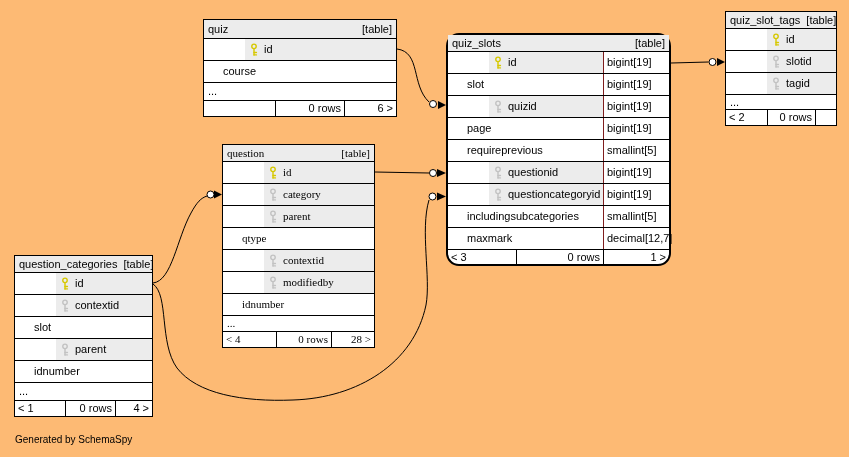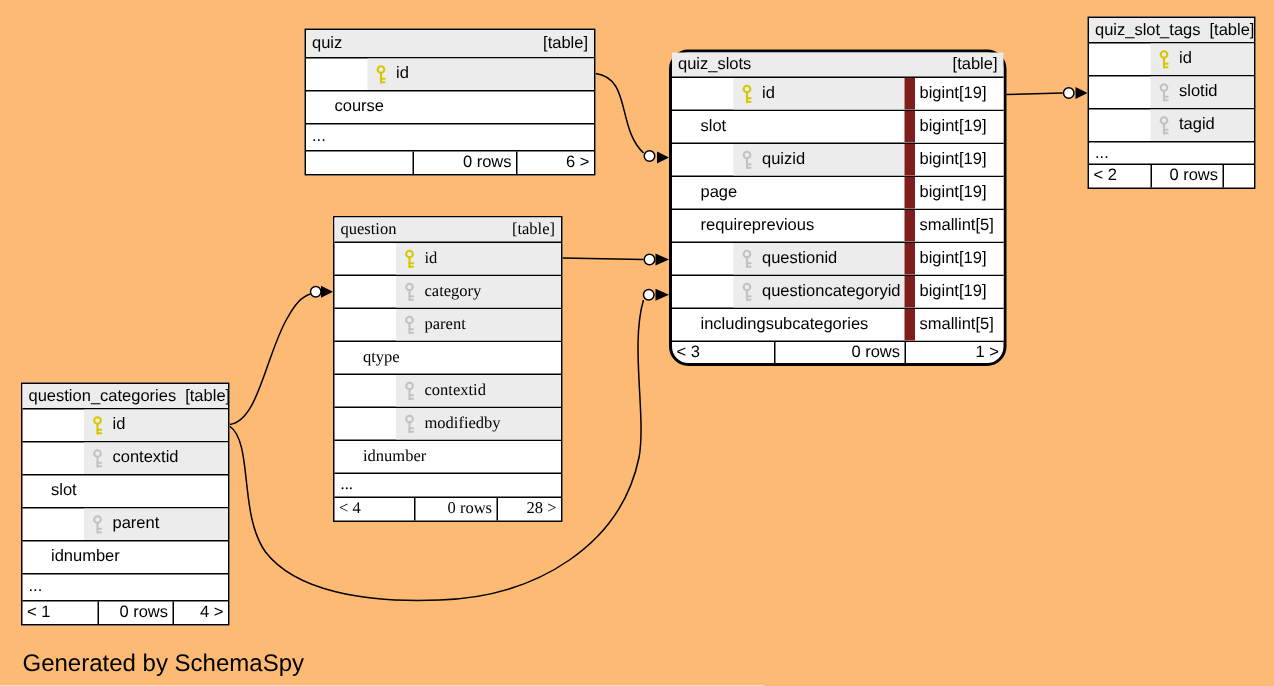--- a/index.html
+++ b/index.html
@@ -13,21 +13,21 @@
 
   .hdr{display:flex;justify-content:space-between;align-items:center;background:#ececec;
        border-bottom:1px solid #000;padding:0 4px;height:17px;box-sizing:border-box;}
   .t-quiz .hdr{height:19px;}
   .hdr .tname{font-weight:normal;}
   .hdr .badge{margin-left:6px;}
 
   .row{display:flex;align-items:stretch;height:22px;border-bottom:1px solid #000;box-sizing:border-box;}
   .namecell{flex:1;display:flex;align-items:center;padding-left:4px;gap:5px;min-width:0;}
   .keyed .namecell{background:#ececec;margin-left:41px;}
-  .typecell{width:66px;flex:0 0 66px;border-left:7px solid #7f1d1d;display:flex;align-items:center;
+  .typecell{width:66px;flex:0 0 66px;border-left:1px solid #7f1d1d;display:flex;align-items:center;
             padding:0 3px;background:#fff;box-sizing:border-box;}
   .keyicon{width:10px;height:13px;flex:0 0 10px;}
   .keyicon svg{display:block;width:10px;height:13px;}
   .pk svg *{stroke:#d6c800;}
   .fk svg *{stroke:#c2c2c2;}
   .spacer{width:10px;flex:0 0 10px;}
 
   .ell{height:18px;}
   .t-question .ell{height:16px;}
   .t-qst .ell{height:15px;}
@@ -37,21 +37,21 @@
   .t-qs .ftr{height:14px;}
   .fc{display:flex;align-items:center;padding:0 3px;box-sizing:border-box;min-width:0;}
   .fc.mid{flex:1;justify-content:flex-end;border-left:1px solid #000;}
   .fc.right{justify-content:flex-end;border-left:1px solid #000;}
   .t-quiz  .fc.left{flex:0 0 71px;} .t-quiz  .fc.right{flex:0 0 52px;}
   .t-qs    .fc.left{flex:0 0 68px;} .t-qs    .fc.right{flex:0 0 66px;}
   .t-qst   .fc.left{flex:0 0 41px;} .t-qst   .fc.right{flex:0 0 21px;}
   .t-question .fc.left{flex:0 0 53px;} .t-question .fc.right{flex:0 0 43px;}
   .t-qc    .fc.left{flex:0 0 50px;} .t-qc    .fc.right{flex:0 0 37px;}
 
-  #generator-note{position:absolute;left:15px;top:434px;font-size:16px;}
+  #generator-note{position:absolute;left:15px;top:434px;font-size:10px;}
 
   
   .t-quiz{left:203px;top:19px;width:194px;}
   .t-qs{left:446px;top:33px;width:225px;border-radius:13px;}
   .t-qst{left:725px;top:11px;width:112px;}
   .t-question{left:222px;top:144px;width:153px;font-family:Liberation Serif, serif;}
   .t-qc{left:14px;top:255px;width:139px;}
 </style>
 </head>
 <body>
@@ -200,20 +200,27 @@
         </span>
       <span class="typecell">bigint[19]</span>
     </div>
     <div class="row">
       <span class="namecell">
           <span class="spacer"></span>
           <span>includingsubcategories</span>
         </span>
       <span class="typecell">smallint[5]</span>
     </div>
+    <div class="row">
+      <span class="namecell">
+          <span class="spacer"></span>
+          <span>maxmark</span>
+        </span>
+      <span class="typecell">decimal[12,7]</span>
+    </div>
     <div class="ftr">
       <span class="fc left">&lt; 3</span>
       <span class="fc mid">0 rows</span>
       <span class="fc right">1 &gt;</span>
     </div>
   </div>
 
   <div class="tbl t-qst">
     <div class="hdr">
       <span class="tname">quiz_slot_tags</span>

